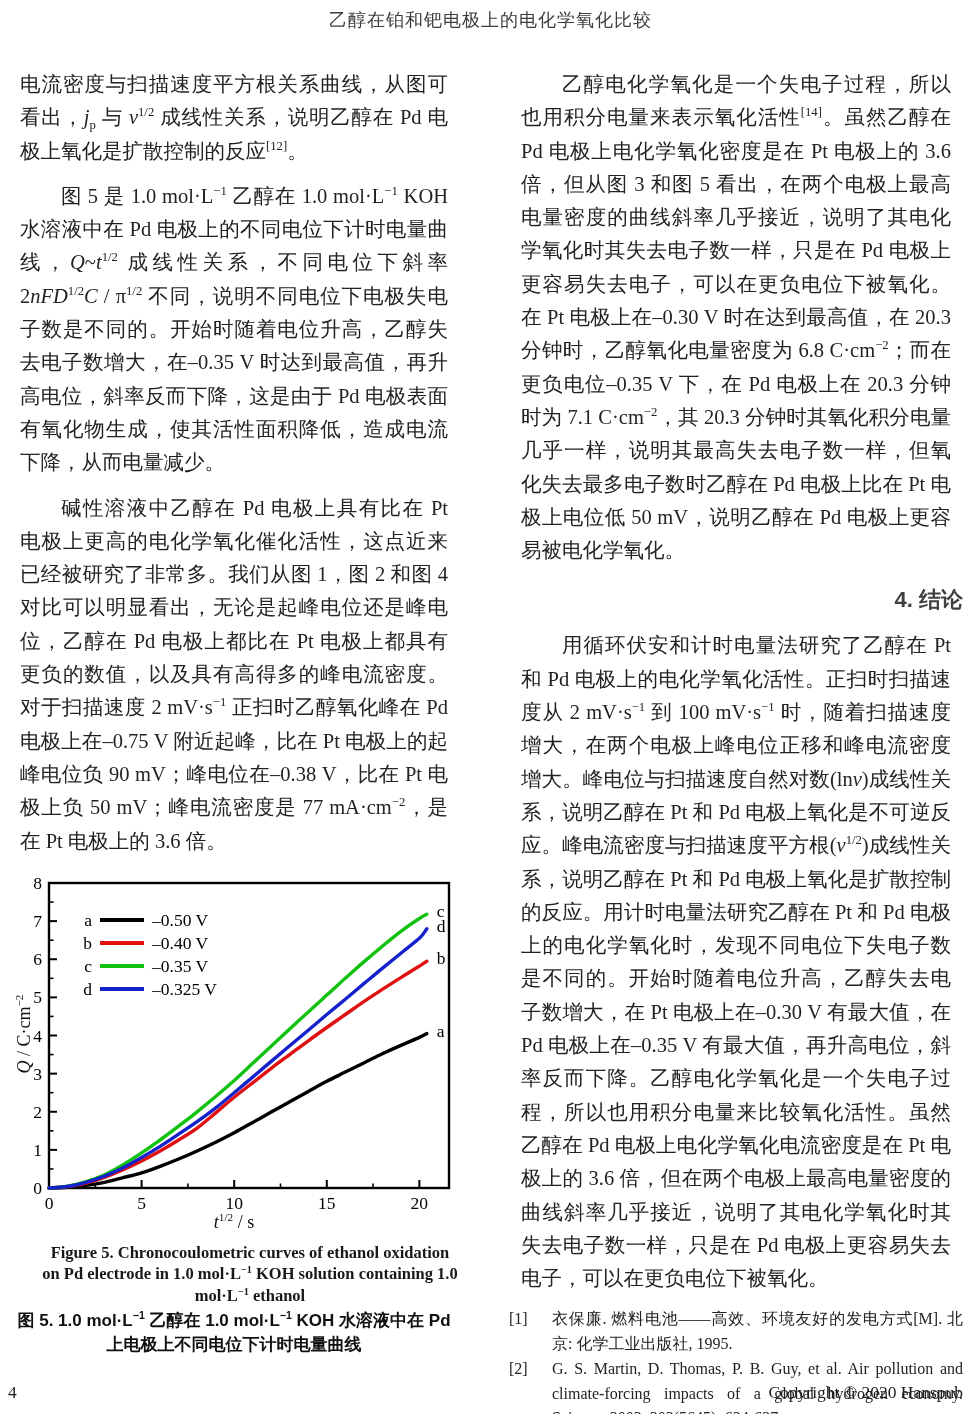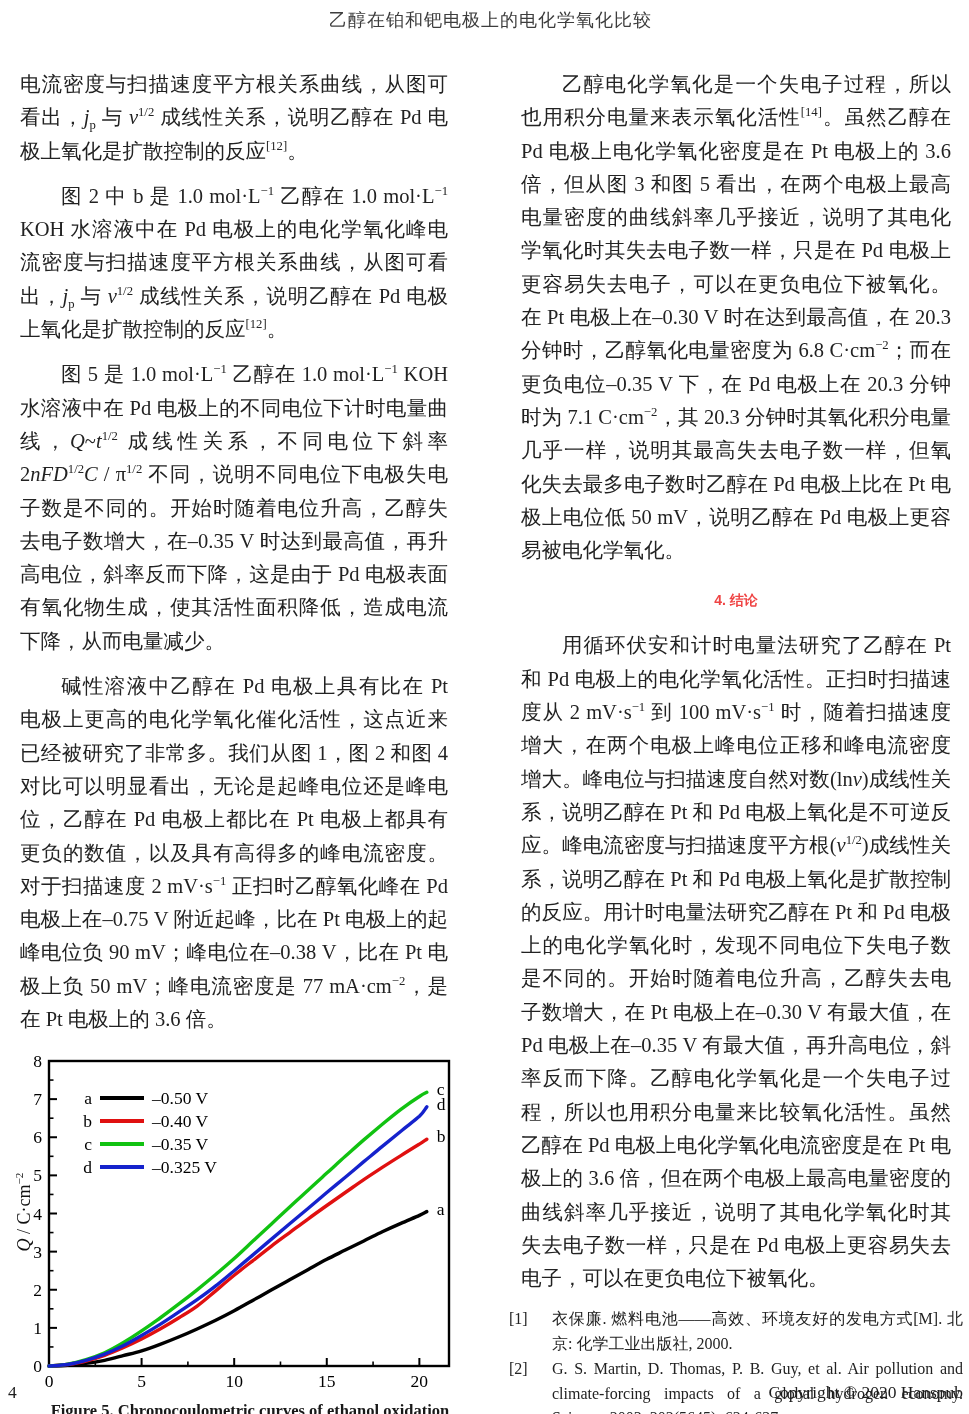--- a/index.html
+++ b/index.html
@@ -16,22 +16,22 @@
     position:absolute;top:56px;width:452px;
     font-size:20.5px;line-height:33.3px;text-align:justify;
   }
   .col-left{left:8px;}
   .col-right{left:509px;width:454px;}
   p.par{margin:12px;padding:0;}
   p.indent{text-indent:2em;}
   sup,sub{font-size:0.62em;line-height:0;}
   h2.sec-heading{
     font-family:"Liberation Sans","DejaVu Sans",sans-serif;
-    font-size:14px;font-weight:bold;color:#ef4444;
-    margin:19px 0 15px 0;padding:0;line-height:28px;text-align:center;text-indent:0;
+    font-size:22px;font-weight:bold;color:#404040;
+    margin:19px 0 15px 0;padding:0;line-height:28px;text-align:right;text-indent:0;
   }
   figure.fig{margin:16px 0 0 0;padding:0;position:relative;width:452px;}
   .chart-wrap{position:relative;width:452px;height:340px;}
   .chart-ylabel{
     position:absolute;left:17px;top:160px;
     transform:translate(-50%,-50%) rotate(-90deg);
     white-space:nowrap;font-size:18px;color:#111;
   }
   .chart-xlabel{
     width:452px;text-align:center;font-size:18px;color:#111;
@@ -56,21 +56,20 @@
   }
   svg text{font-family:"Liberation Serif","DejaVu Serif",serif;}
 </style>
 </head>
 <body>
 
 <div class="header-title">乙醇在铂和钯电极上的电化学氧化比较</div>
 
 <div class="col col-left">
   <p class="par">电流密度与扫描速度平方根关系曲线，从图可看出，<i>j</i><sub>p</sub> 与 <i>v</i><sup>1/2</sup> 成线性关系，说明乙醇在 Pd 电极上氧化是扩散控制的反应<sup>[12]</sup>。</p>
-  <p class="par indent">图 2 中 b 是 1.0 mol·L<sup>−1</sup> 乙醇在 1.0 mol·L<sup>−1</sup> KOH 水溶液中在 Pd 电极上的电化学氧化峰电流密度与扫描速度平方根关系曲线，从图可看出，<i>j</i><sub>p</sub> 与 <i>v</i><sup>1/2</sup> 成线性关系，说明乙醇在 Pd 电极上氧化是扩散控制的反应<sup>[12]</sup>。</p>
   <p class="par indent">图 5 是 1.0 mol·L<sup>−1</sup> 乙醇在 1.0 mol·L<sup>−1</sup> KOH 水溶液中在 Pd 电极上的不同电位下计时电量曲线，<i>Q</i>~<i>t</i><sup>1/2</sup> 成线性关系，不同电位下斜率 2<i>nFD</i><sup>1/2</sup><i>C</i> / π<sup>1/2</sup> 不同，说明不同电位下电极失电子数是不同的。开始时随着电位升高，乙醇失去电子数增大，在–0.35 V 时达到最高值，再升高电位，斜率反而下降，这是由于 Pd 电极表面有氧化物生成，使其活性面积降低，造成电流下降，从而电量减少。</p>
   <p class="par indent">碱性溶液中乙醇在 Pd 电极上具有比在 Pt 电极上更高的电化学氧化催化活性，这点近来已经被研究了非常多。我们从图 1，图 2 和图 4 对比可以明显看出，无论是起峰电位还是峰电位，乙醇在 Pd 电极上都比在 Pt 电极上都具有更负的数值，以及具有高得多的峰电流密度。对于扫描速度 2 mV·s<sup>−1</sup> 正扫时乙醇氧化峰在 Pd 电极上在–0.75 V 附近起峰，比在 Pt 电极上的起峰电位负 90 mV；峰电位在–0.38 V，比在 Pt 电极上负 50 mV；峰电流密度是 77 mA·cm<sup>−2</sup>，是在 Pt 电极上的 3.6 倍。</p>
 
   <figure class="fig">
     <div class="chart-wrap">
       <svg id="chart-svg" width="452" height="340" viewBox="0 0 452 340">
           <rect x="41" y="9" width="400" height="305" fill="none" stroke="#000" stroke-width="2.4"></rect>
           <line x1="41" y1="314" x2="41" y2="306" stroke="#000" stroke-width="2"></line>
           <text x="41" y="335" text-anchor="middle" font-size="17.5">0</text>
           <line x1="133.59259259259258" y1="314" x2="133.59259259259258" y2="306" stroke="#000" stroke-width="2"></line>
@@ -127,35 +126,36 @@
           <text x="144" y="75" font-size="17.5">–0.40 V</text>
           <text x="84" y="98" text-anchor="end" font-size="17.5">c</text>
           <line x1="92" y1="92" x2="136" y2="92" stroke="#11c211" stroke-width="3.8"></line>
           <text x="144" y="98" font-size="17.5">–0.35 V</text>
           <text x="84" y="121" text-anchor="end" font-size="17.5">d</text>
           <line x1="92" y1="115" x2="136" y2="115" stroke="#1522cc" stroke-width="3.8"></line>
           <text x="144" y="121" font-size="17.5">–0.325 V</text>
         </svg>
       <div class="chart-ylabel"><i>Q</i> / C·cm<sup>−2</sup></div>
     </div>
+    <div class="chart-xlabel"><i>t</i><sup>1/2</sup> / s</div>
     <figcaption>
       <div class="cap-en">Figure 5. Chronocoulometric curves of ethanol oxidation on Pd electrode in 1.0 mol·L<sup>−1</sup> KOH solution containing 1.0 mol·L<sup>−1</sup> ethanol</div>
       <div class="cap-zh">图 5. 1.0 mol·L<sup>−1</sup> 乙醇在 1.0 mol·L<sup>−1</sup> KOH 水溶液中在 Pd 上电极上不同电位下计时电量曲线</div>
     </figcaption>
   </figure>
 </div>
 
 <div class="col col-right">
   <p class="par indent">乙醇电化学氧化是一个失电子过程，所以也用积分电量来表示氧化活性<sup>[14]</sup>。虽然乙醇在 Pd 电极上电化学氧化密度是在 Pt 电极上的 3.6 倍，但从图 3 和图 5 看出，在两个电极上最高电量密度的曲线斜率几乎接近，说明了其电化学氧化时其失去电子数一样，只是在 Pd 电极上更容易失去电子，可以在更负电位下被氧化。在 Pt 电极上在–0.30 V 时在达到最高值，在 20.3 分钟时，乙醇氧化电量密度为 6.8 C·cm<sup>−2</sup>；而在更负电位–0.35 V 下，在 Pd 电极上在 20.3 分钟时为 7.1 C·cm<sup>−2</sup>，其 20.3 分钟时其氧化积分电量几乎一样，说明其最高失去电子数一样，但氧化失去最多电子数时乙醇在 Pd 电极上比在 Pt 电极上电位低 50 mV，说明乙醇在 Pd 电极上更容易被电化学氧化。</p>
   <h2 class="sec-heading">4. 结论</h2>
   <p class="par indent">用循环伏安和计时电量法研究了乙醇在 Pt 和 Pd 电极上的电化学氧化活性。正扫时扫描速度从 2 mV·s<sup>−1</sup> 到 100 mV·s<sup>−1</sup> 时，随着扫描速度增大，在两个电极上峰电位正移和峰电流密度增大。峰电位与扫描速度自然对数(ln<i>v</i>)成线性关系，说明乙醇在 Pt 和 Pd 电极上氧化是不可逆反应。峰电流密度与扫描速度平方根(<i>v</i><sup>1/2</sup>)成线性关系，说明乙醇在 Pt 和 Pd 电极上氧化是扩散控制的反应。用计时电量法研究乙醇在 Pt 和 Pd 电极上的电化学氧化时，发现不同电位下失电子数是不同的。开始时随着电位升高，乙醇失去电子数增大，在 Pt 电极上在–0.30 V 有最大值，在 Pd 电极上在–0.35 V 有最大值，再升高电位，斜率反而下降。乙醇电化学氧化是一个失电子过程，所以也用积分电量来比较氧化活性。虽然乙醇在 Pd 电极上电化学氧化电流密度是在 Pt 电极上的 3.6 倍，但在两个电极上最高电量密度的曲线斜率几乎接近，说明了其电化学氧化时其失去电子数一样，只是在 Pd 电极上更容易失去电子，可以在更负电位下被氧化。</p>
   <ol class="refs">
     <li>
       <span class="refnum">[1]</span>
-      <span class="reftext">衣保廉. 燃料电池——高效、环境友好的发电方式[M]. 北京: 化学工业出版社, 2000.</span>
+      <span class="reftext">衣保廉. 燃料电池——高效、环境友好的发电方式[M]. 北京: 化学工业出版社, 1995.</span>
     </li>
     <li>
       <span class="refnum">[2]</span>
       <span class="reftext">G. S. Martin, D. Thomas, P. B. Guy, et al. Air pollution and climate-forcing impacts of a global hydrogen economy. Science, 2003, 302(5645): 624-627.</span>
     </li>
 
   </ol>
 </div>
 
 <div class="footer">

